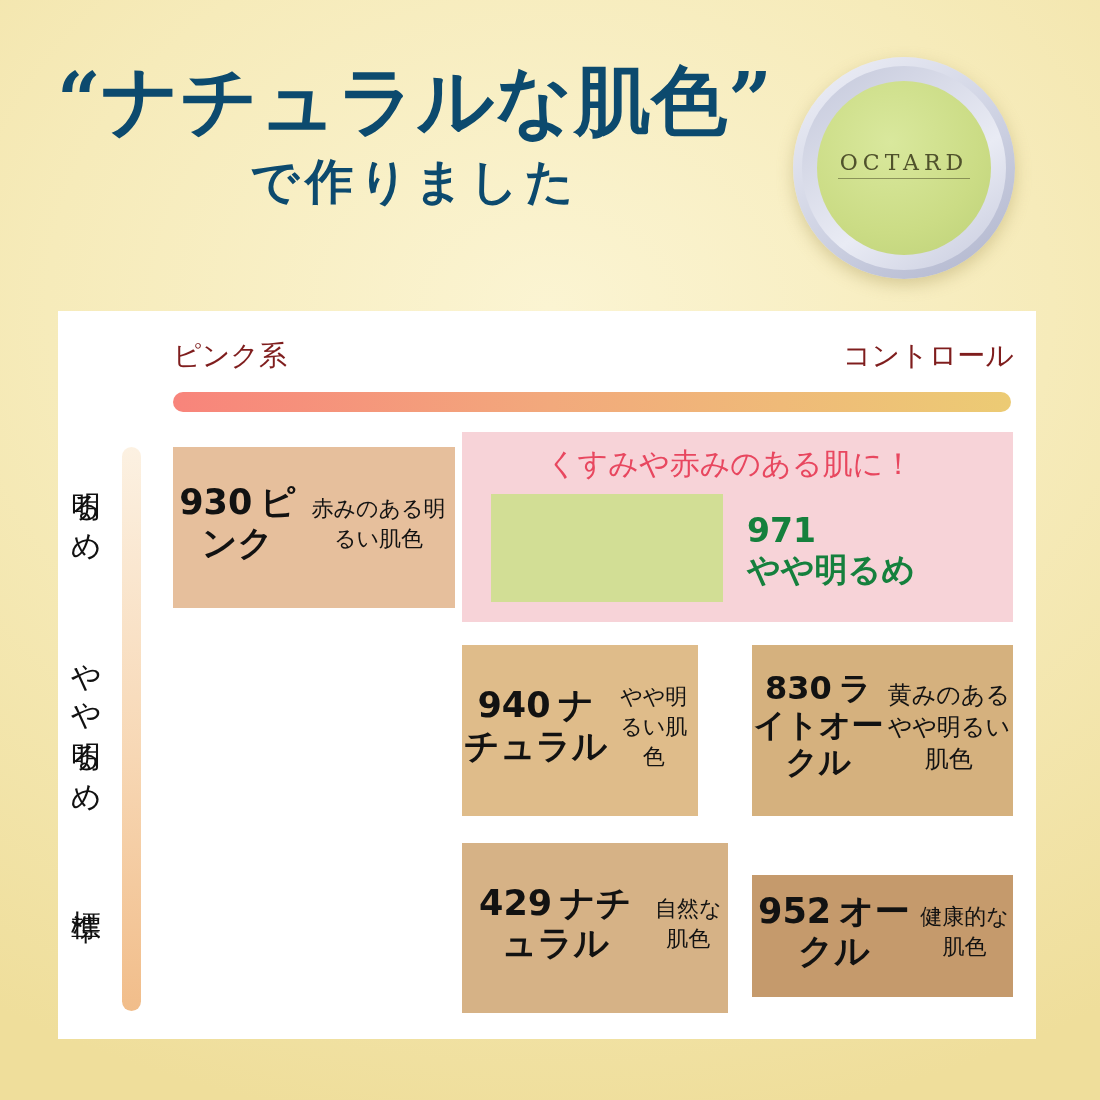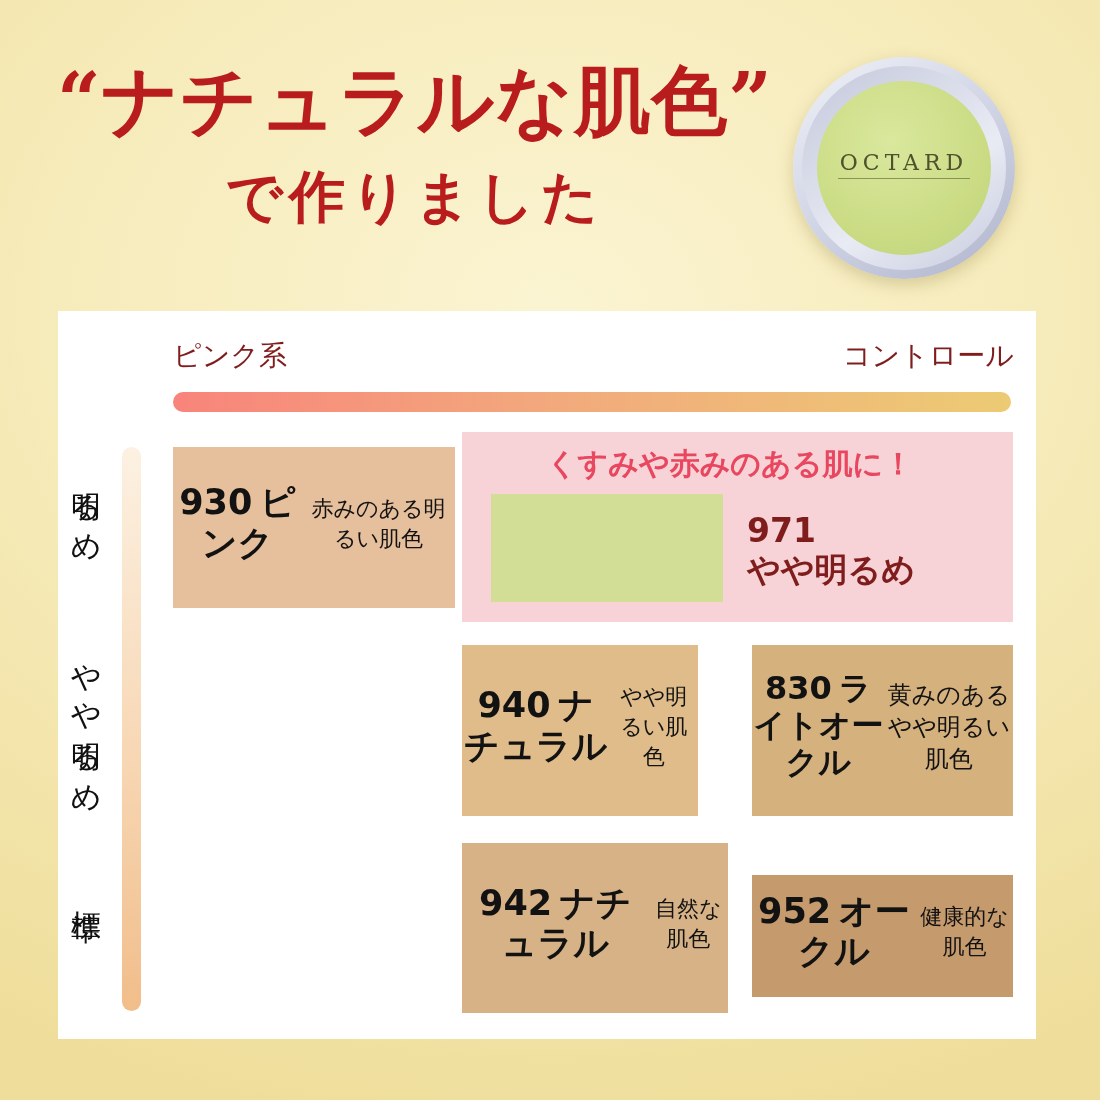--- a/index.html
+++ b/index.html
@@ -7,26 +7,26 @@
   body {
     position:relative;
     font-family:"DejaVu Sans","Liberation Sans",sans-serif;
     background:radial-gradient(ellipse 95% 75% at 50% 28%, #FBF4D2 0%, #F6EBBA 48%, #EFDE9B 100%);
     overflow:hidden;
   }
 
   
   .title {
     position:absolute; left:30px; top:58px; width:770px;
-    text-align:center; color:#b91c1c;
+    text-align:center; color:#0c4a6e;
     font-family:"DejaVu Serif","Liberation Serif",serif;
     font-weight:700;
   }
   .title .line1 { font-size:76px; line-height:1.12; letter-spacing:1px; }
-  .title .line2 { font-size:56px; line-height:1.12; margin-top:22px; letter-spacing:6px; }
+  .title .line2 { font-size:48px; line-height:1.12; margin-top:12px; letter-spacing:6px; }
 
   
   .compact {
     position:absolute; left:793px; top:57px; width:222px; height:222px;
     border-radius:50%;
     background:linear-gradient(145deg,#F0F1F8 0%,#CDD1E2 55%,#AFB4CC 100%);
     box-shadow:0 6px 16px rgba(175,160,100,0.45);
   }
   .compact-ring {
     position:absolute; inset:9px; border-radius:50%;
@@ -87,28 +87,28 @@
   .card-950 .shade-desc  { font-size:24px; }
   .card-942 { left:404px; top:532px; width:266px; height:170px; }
   .card-952 { left:694px; top:564px; width:261px; height:122px; }
 
   
   .highlight-box {
     position:absolute; left:404px; top:121px; width:551px; height:190px;
   }
   .highlight-caption {
     position:absolute; left:0; right:15px; top:12px; text-align:center;
-    font-size:30px; font-weight:700;
+    font-size:30px; font-weight:400;
   }
   .highlight-swatch {
     position:absolute; left:29px; top:62px; width:232px; height:108px;
   }
   .highlight-label {
     position:absolute; left:285px; top:80px;
-    font-size:33px; font-weight:700; line-height:1.18; color:#7f1d1d;
+    font-size:33px; font-weight:700; line-height:1.18; color:#15803d;
   }
 </style>
 </head>
 <body>
 
 <div class="title">
   <div class="line1">“ナチュラルな肌色”</div>
   <div class="line2">で作りました</div>
 </div>
 
@@ -155,21 +155,21 @@
 
   <div class="card card-950" style="background: rgb(213, 177, 126);">
     <div class="shade-title">
       <span class="code">830</span><span class="name">ライトオークル</span>
     </div>
     <div class="shade-desc">黄みのあるやや明るい肌色</div>
   </div>
 
   <div class="card card-942" style="background: rgb(214, 178, 134);">
     <div class="shade-title">
-      <span class="code">942</span><span class="name">ナチュラル</span>
+      <span class="code">429</span><span class="name">ナチュラル</span>
     </div>
     <div class="shade-desc">自然な肌色</div>
   </div>
 
   <div class="card card-952" style="background: rgb(197, 154, 108);">
     <div class="shade-title">
       <span class="code">952</span><span class="name">オークル</span>
     </div>
     <div class="shade-desc">健康的な肌色</div>
   </div>

